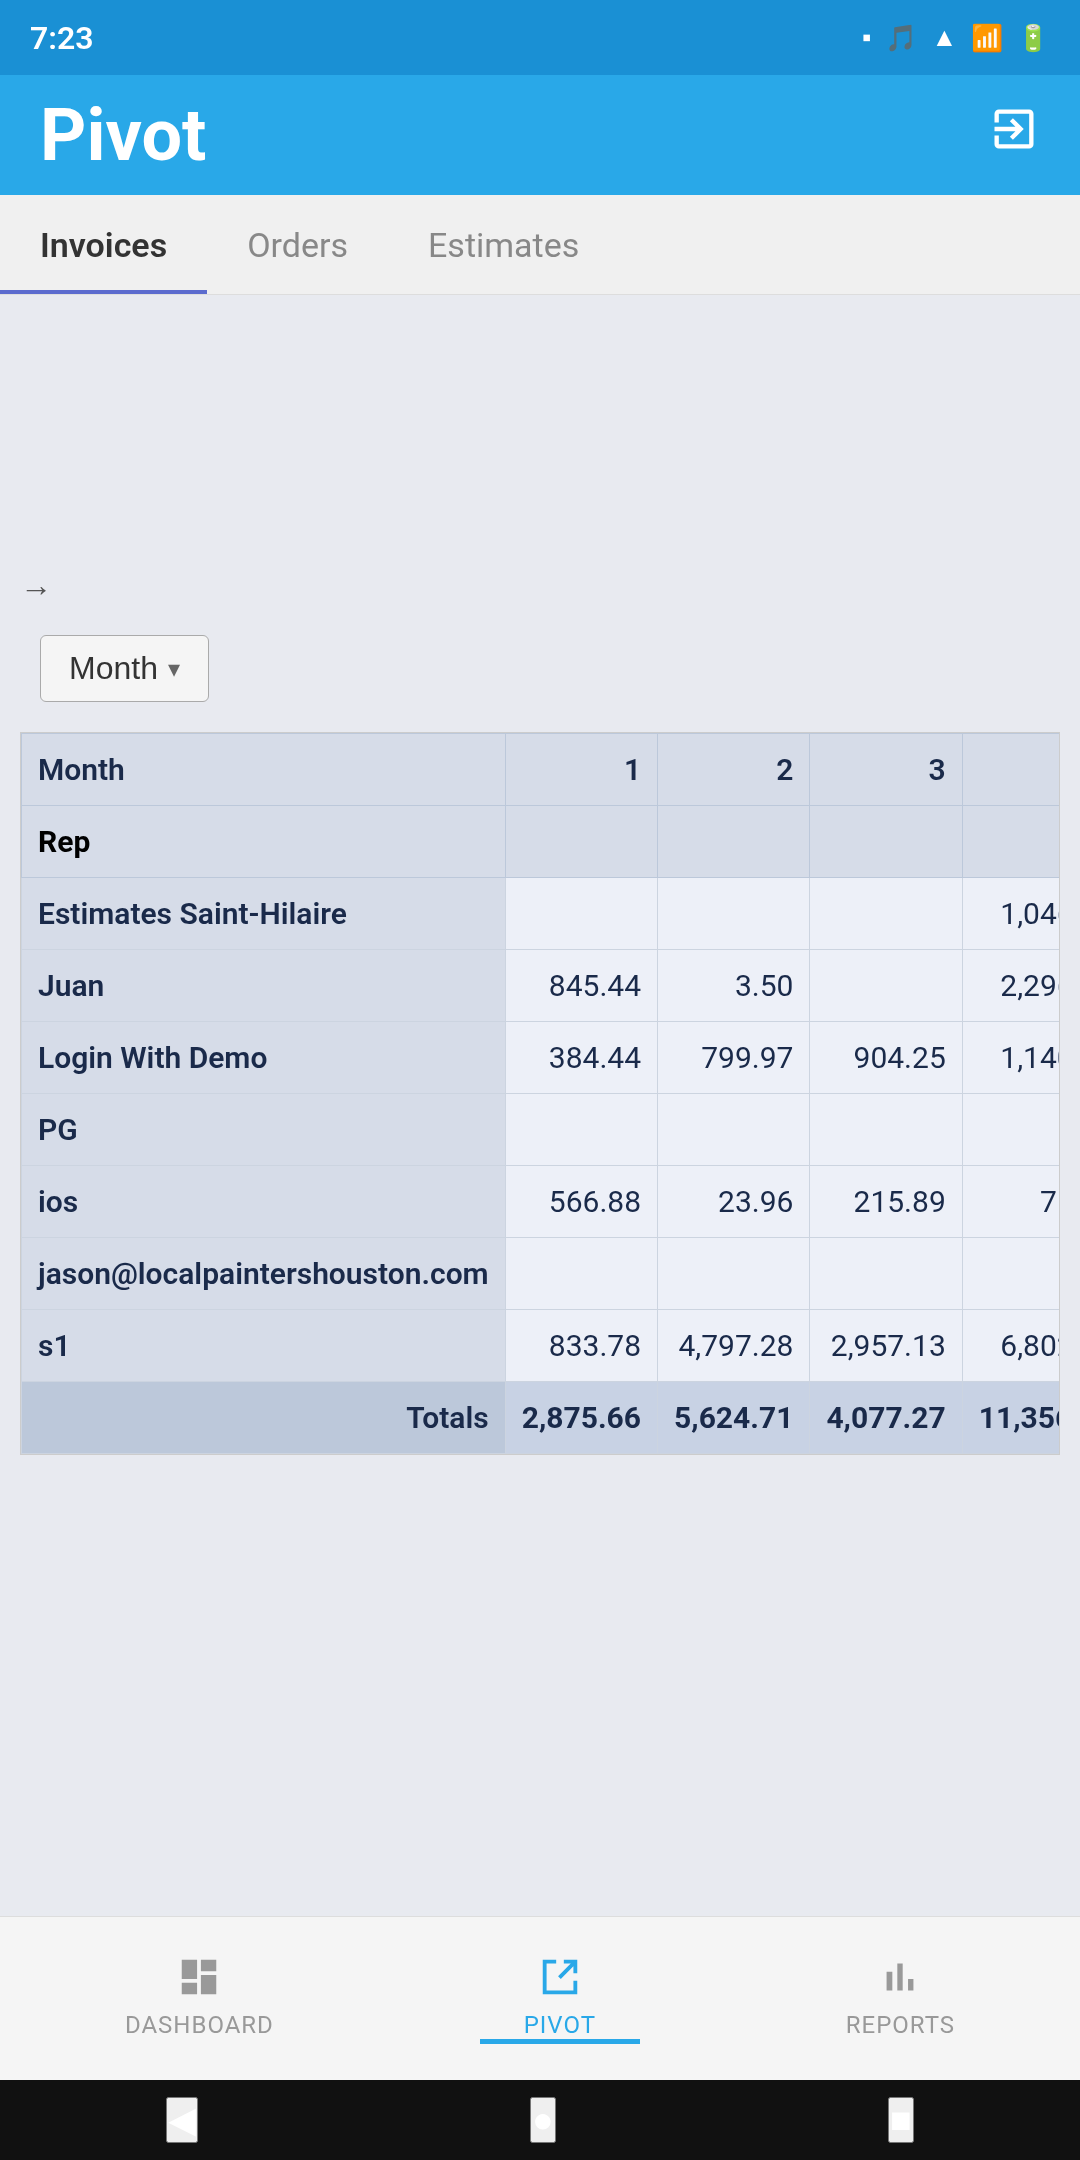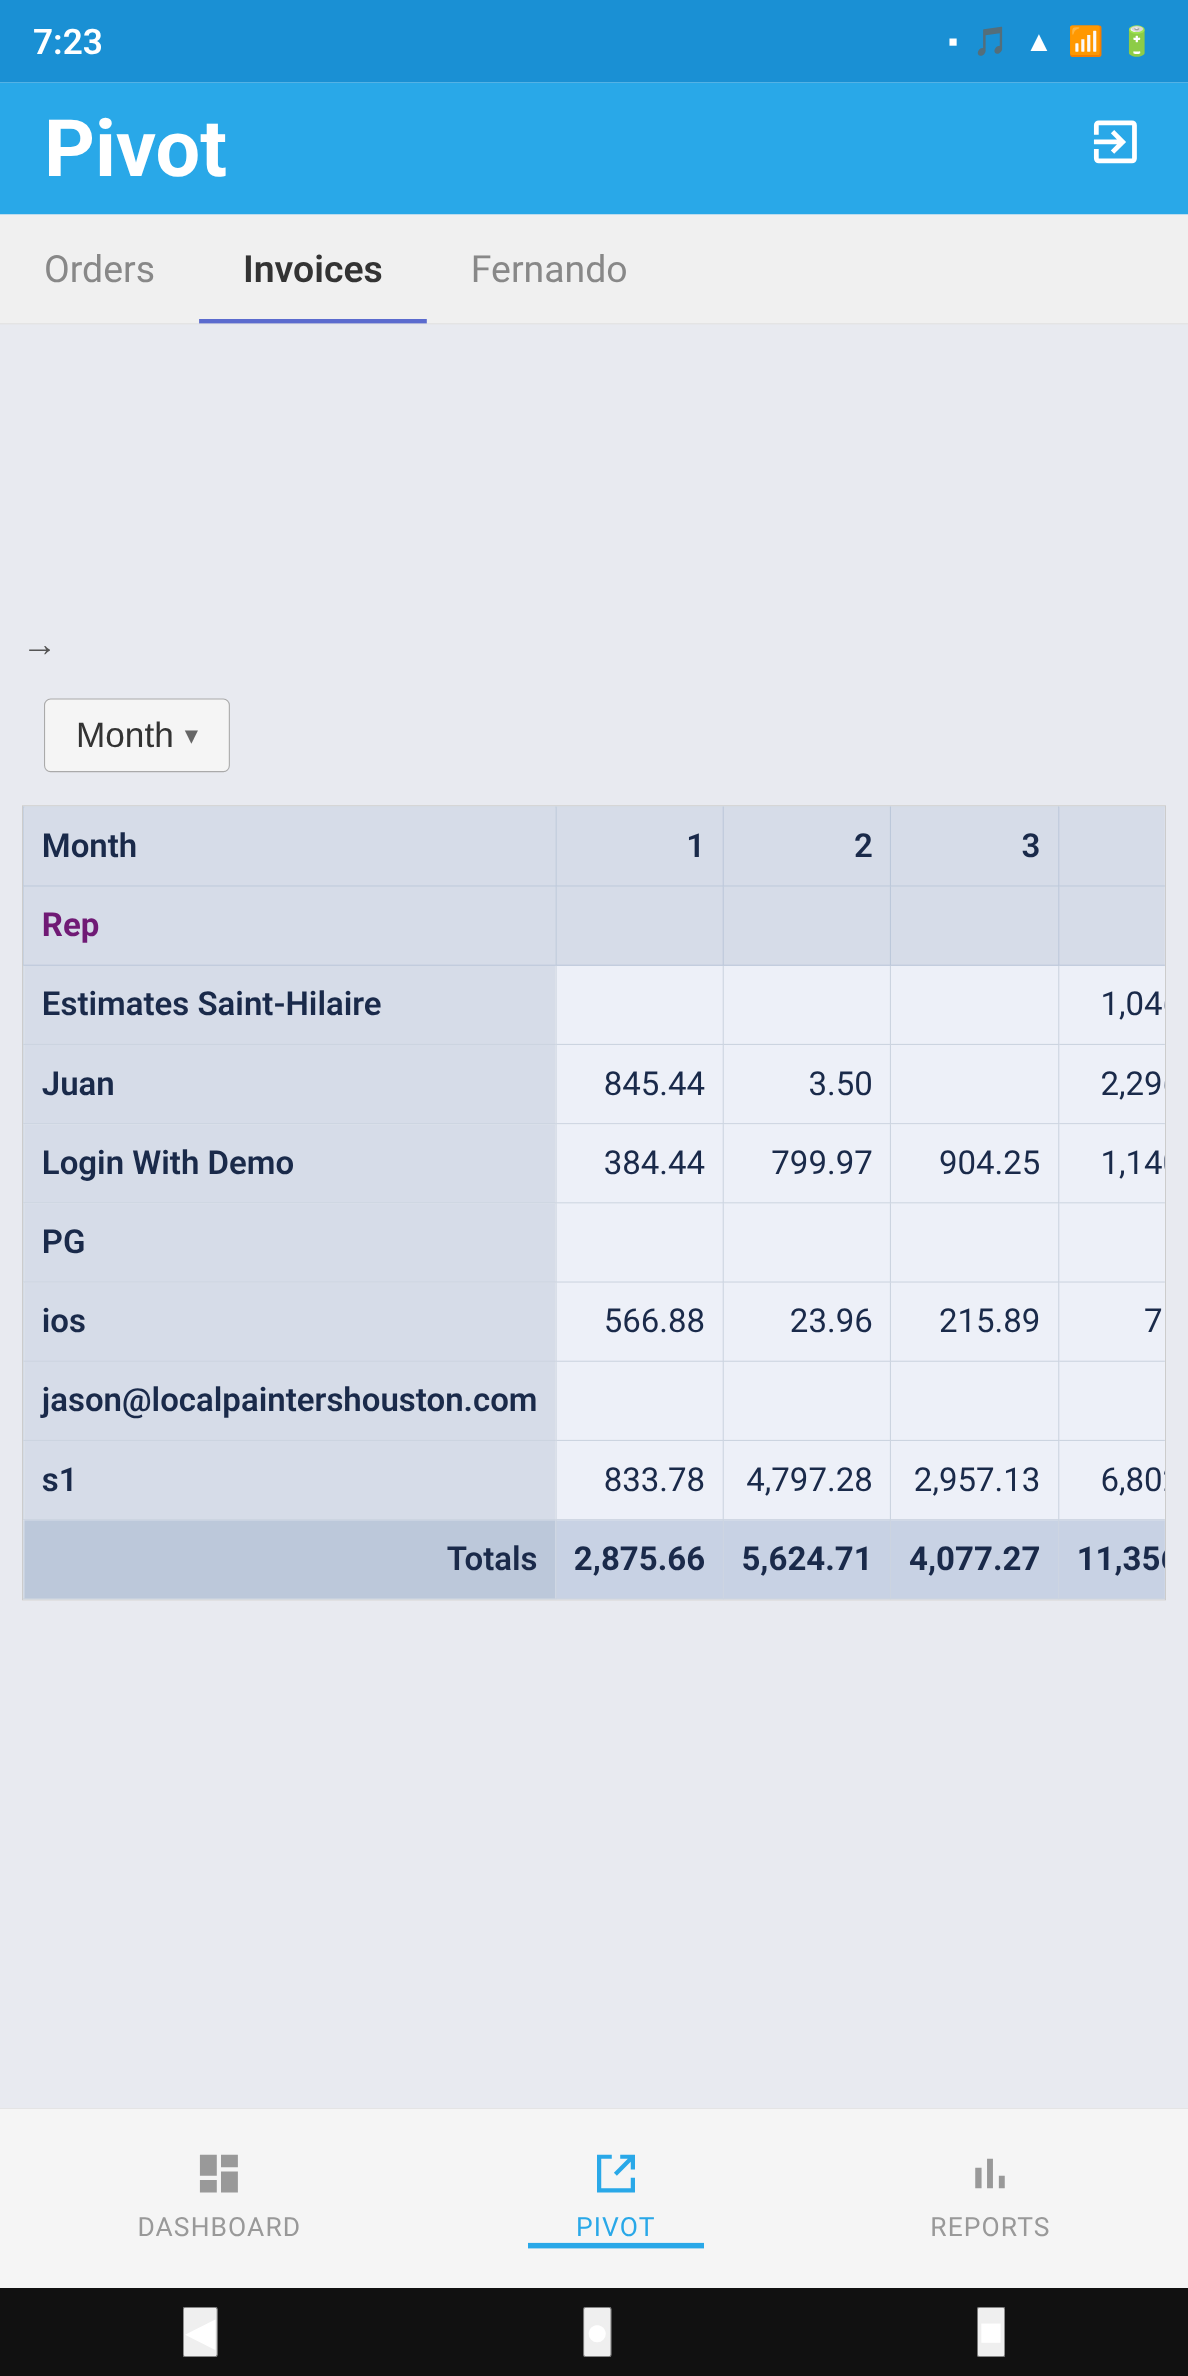--- a/index.html
+++ b/index.html
@@ -270,28 +270,28 @@
 <div class="app-header">
   <span class="app-title">Pivot</span>
   <span class="header-icon">
     <svg width="52" height="52" viewBox="0 0 24 24" fill="white">
       <path d="M10.09 15.59L11.5 17l5-5-5-5-1.41 1.41L12.67 11H3v2h9.67l-2.58 2.59zM19 3H5a2 2 0 00-2 2v4h2V5h14v14H5v-4H3v4a2 2 0 002 2h14a2 2 0 002-2V5a2 2 0 00-2-2z"></path>
     </svg>
   </span>
 </div>
 
 <div class="tab-bar">
+  <div class="tab-item active">
+    <span>Invoices</span>
+  </div>
   <div class="tab-item">
     <span>Orders</span>
   </div>
-  <div class="tab-item active">
-    <span>Invoices</span>
-  </div>
   <div class="tab-item">
-    <span>Fernando</span>
+    <span>Estimates</span>
   </div>
 </div>
 
 <div class="gray-area"></div>
 
 <div class="content-scroll">
 
   <div class="pivot-section">
 
     <div class="arrow-row">
@@ -311,21 +311,21 @@
           <tr>
             <th colspan="2" class="month-label">
               <span>Month</span>
             </th>
             <th>1</th>
             <th>2</th>
             <th>3</th>
             <th>4</th>
           </tr>
           <tr>
-            <td colspan="2" class="rep-header" style="background:#d6dce8; border:1px solid #bcc8da; padding:18px 16px; font-weight:700; color:#701a75;">Rep</td>
+            <td colspan="2" class="rep-header" style="background:#d6dce8; border:1px solid #bcc8da; padding:18px 16px; font-weight:700; color:#000000;">Rep</td>
             <td style="background:#d6dce8; border:1px solid #bcc8da; padding:18px 16px;"></td>
             <td style="background:#d6dce8; border:1px solid #bcc8da; padding:18px 16px;"></td>
             <td style="background:#d6dce8; border:1px solid #bcc8da; padding:18px 16px;"></td>
             <td style="background:#d6dce8; border:1px solid #bcc8da; padding:18px 16px;"></td>
           </tr>
         </thead>
         <tbody>
 
           <tr>
             <td colspan="2">Estimates Saint-Hilaire</td>

